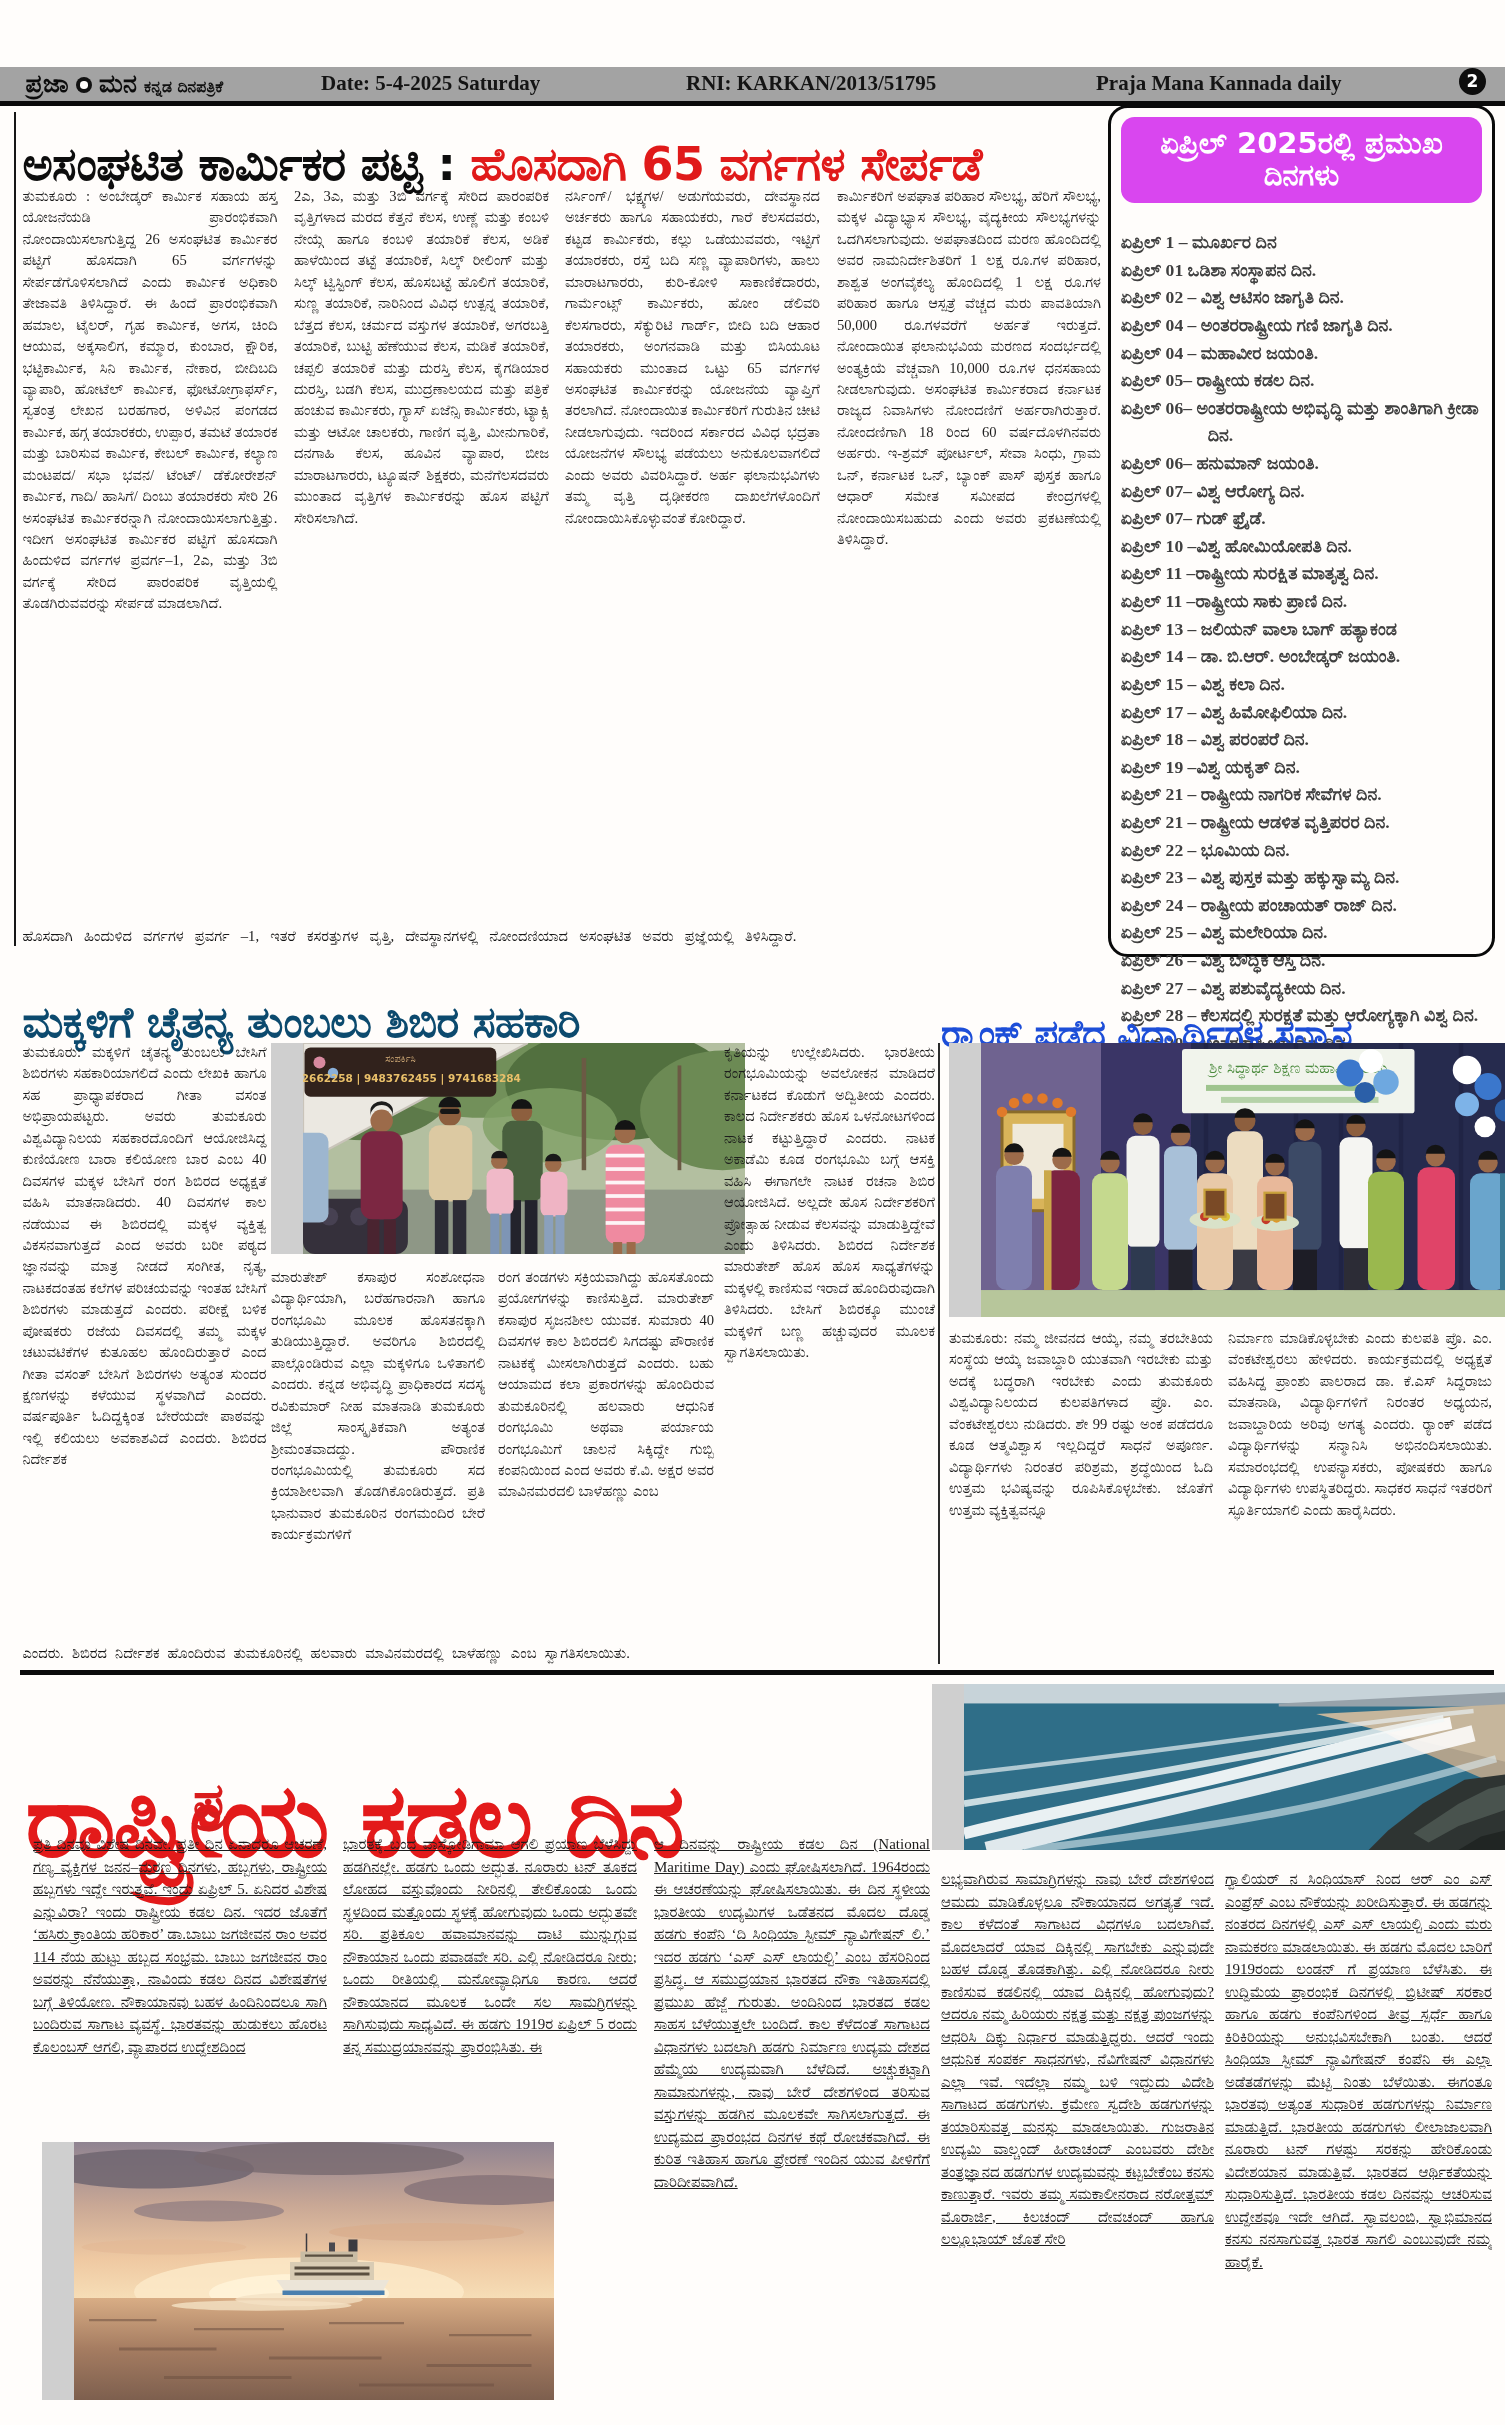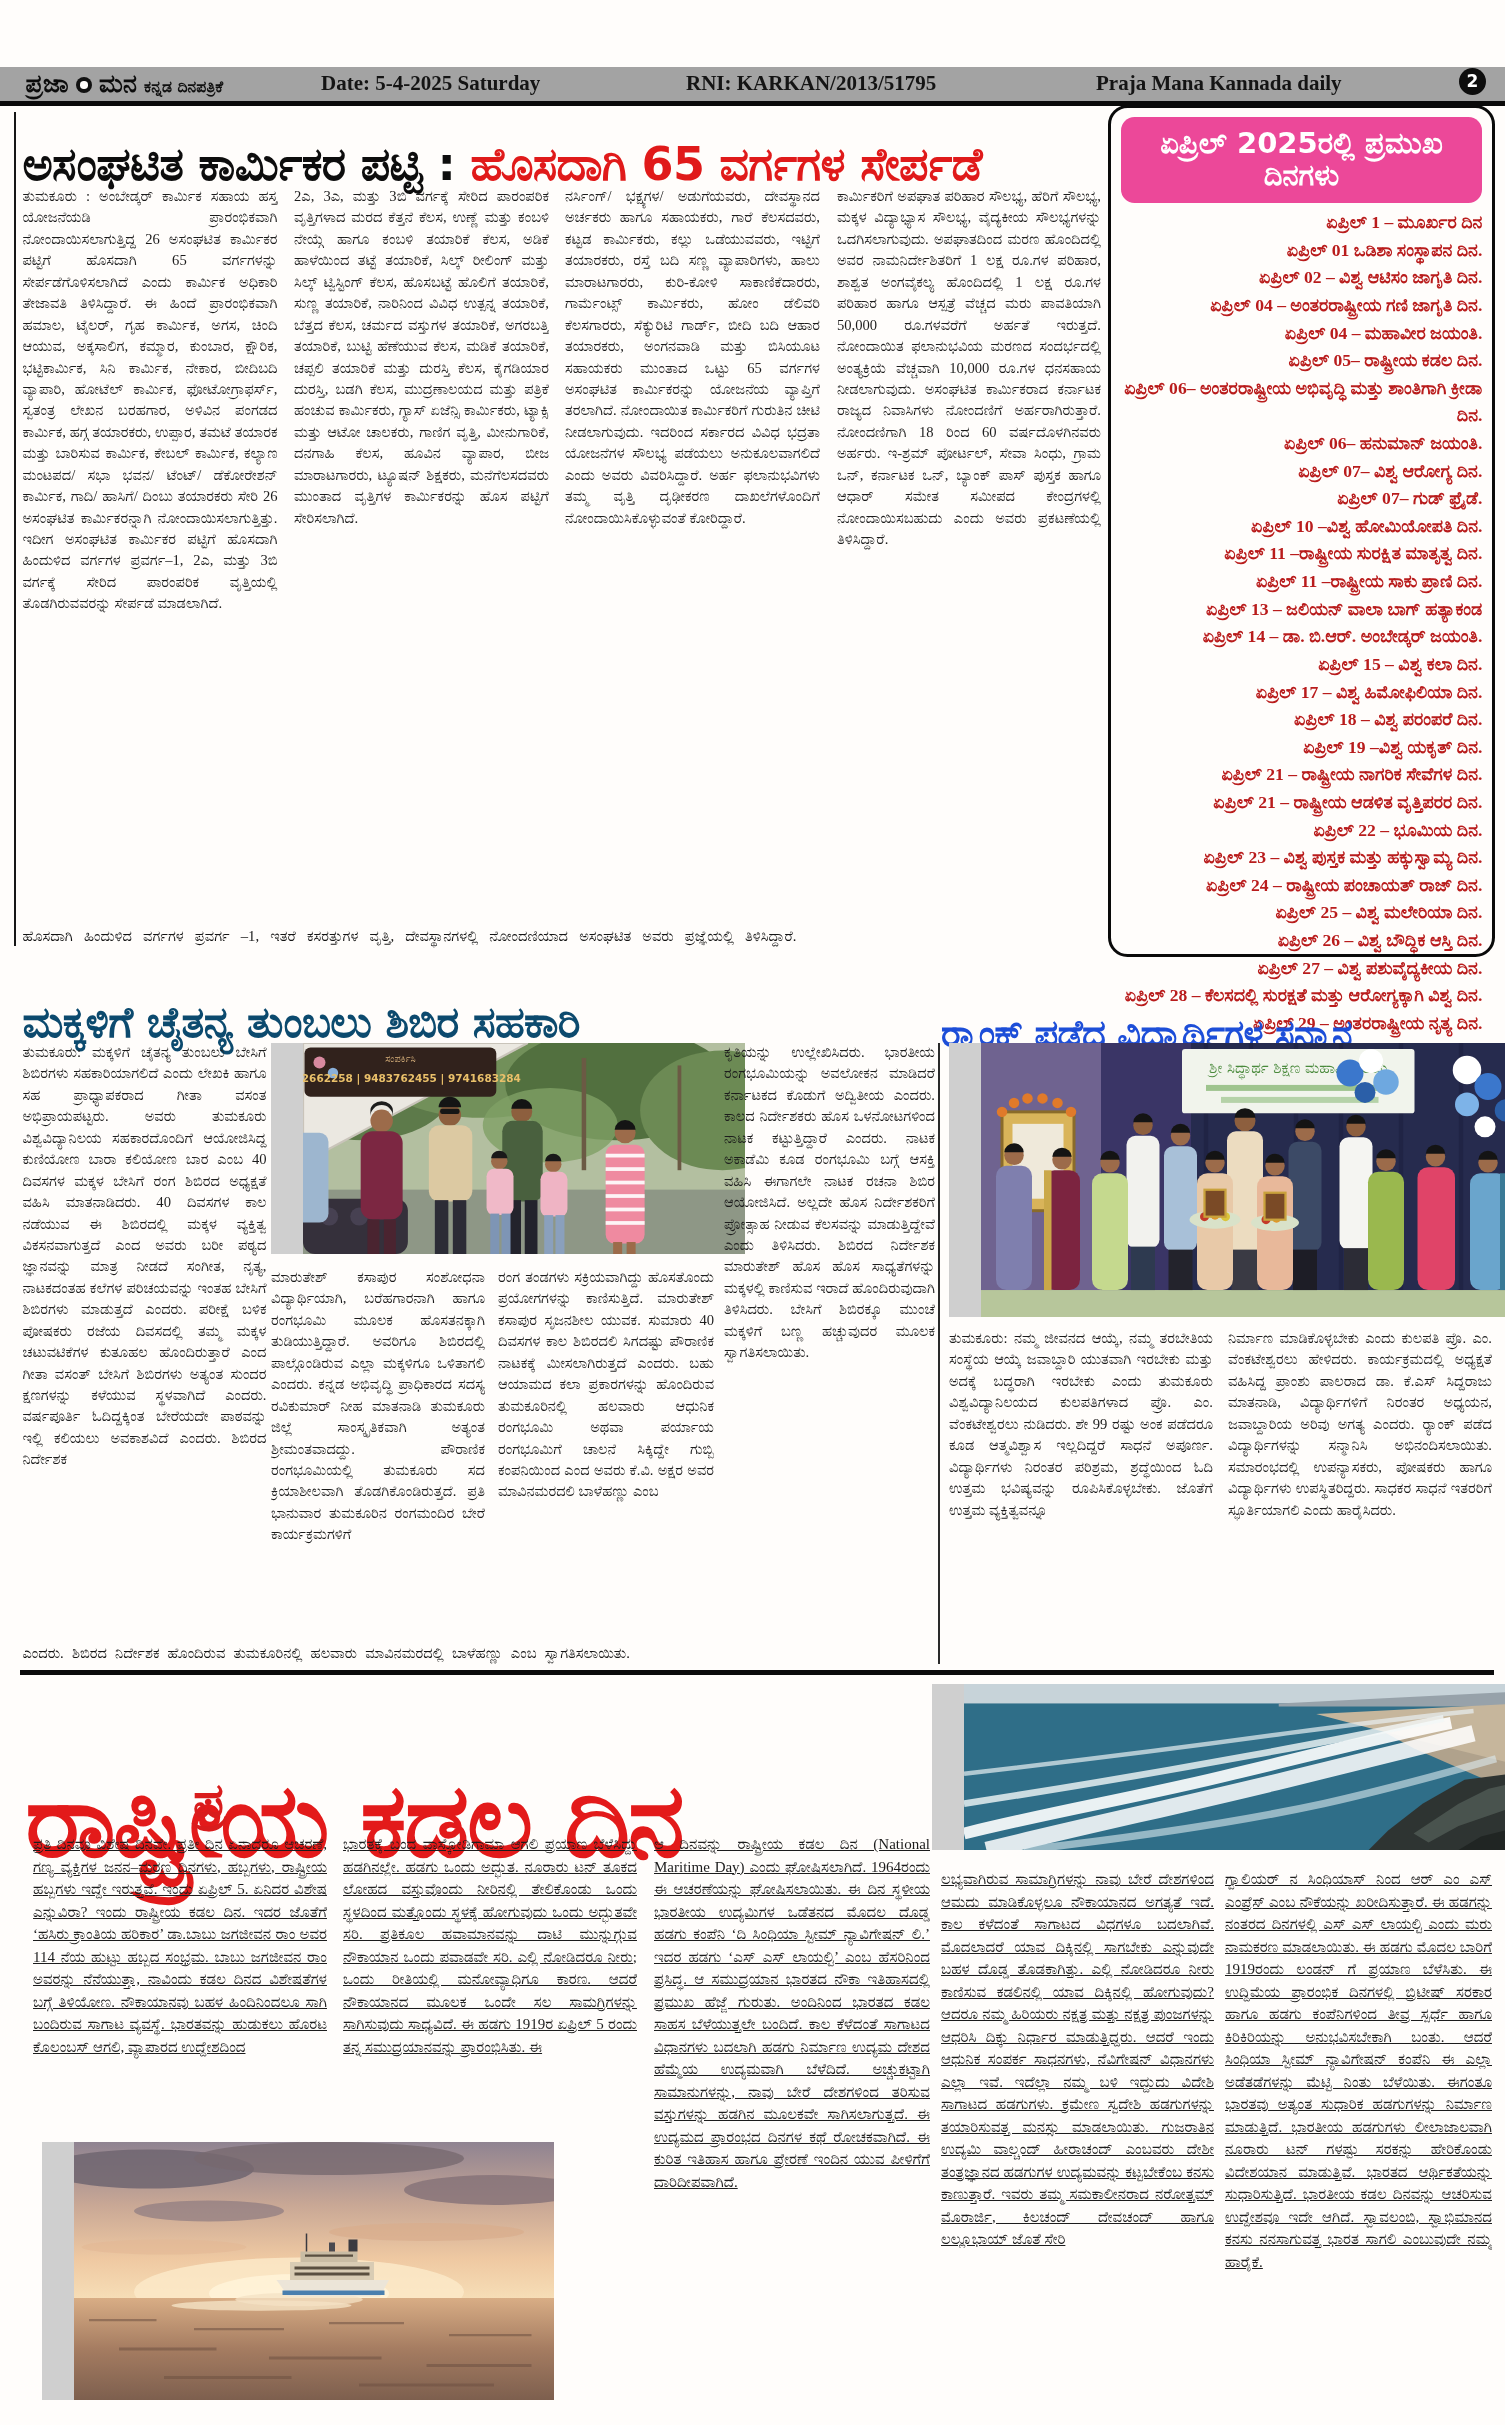--- a/index.html
+++ b/index.html
@@ -24,23 +24,23 @@
   .hl-red{color:#e01a1a;}
   .body-col{position:absolute;font:14.6px/1.47 "Liberation Serif",serif;text-align:justify;overflow:hidden;color:#1c1c1c;}
   .lead-col1{left:22.5px;top:186px;width:255px;height:736px;}
   .lead-col2{left:294px;top:186px;width:255px;height:736px;}
   .lead-col3{left:565px;top:186px;width:255px;height:736px;}
   .lead-col4{left:837px;top:186px;width:264px;height:736px;}
   .lead-footer{position:absolute;left:22.5px;top:928px;width:1085px;font:14.6px "Liberation Serif",serif;word-spacing:7.5px;overflow:hidden;height:24px;}
   
   .events-box{position:absolute;left:1108px;top:105px;width:387px;height:852px;border:3px solid #0a0a0a;border-radius:19.5px;
               background:#fffdfb;box-sizing:border-box;padding:9px 9.7px;}
-  .events-title{background:#ec4899;color:#fff;border-radius:13.5px;font:bold 29px/1.1 "DejaVu Sans",sans-serif;
+  .events-title{background:#d946ef;color:#fff;border-radius:13.5px;font:bold 29px/1.1 "DejaVu Sans",sans-serif;
                 text-align:center;padding:11.2px 3px;}
-  .events-list{margin-top:6px;font:600 17.6px/1.57 "Liberation Serif",serif;color:#b91c1c;text-align:right;}
+  .events-list{margin-top:26px;font:600 17.6px/1.57 "Liberation Serif",serif;color:#404040;}
   .events-item{padding-left:87px;text-indent:-87px;}
   
   .camp-headline{position:absolute;left:22.5px;top:965px;width:913px;font:bold 43px/1 "DejaVu Sans",sans-serif;color:#0c4a6e;letter-spacing:-0.7px;}
   .rank-headline{position:absolute;left:941px;top:984px;width:555px;font:bold 37px/1 "DejaVu Sans",sans-serif;color:#1d4ed8;letter-spacing:-0.7px;}
   .camp-col1{left:22.5px;top:1042px;width:244px;height:600px;}
   .camp-col2{left:271px;top:1267px;width:214px;height:376px;}
   .camp-col3{left:498px;top:1267px;width:216px;height:376px;}
   .camp-col4{left:724px;top:1042px;width:211px;height:601px;}
   .camp-footer{position:absolute;left:22.5px;top:1645px;width:913px;font:14.6px "Liberation Serif",serif;word-spacing:4.5px;height:24px;overflow:hidden;}
   .mid-divider{position:absolute;left:938px;top:1043px;width:1.5px;height:621px;background:#2a2a2a;}

